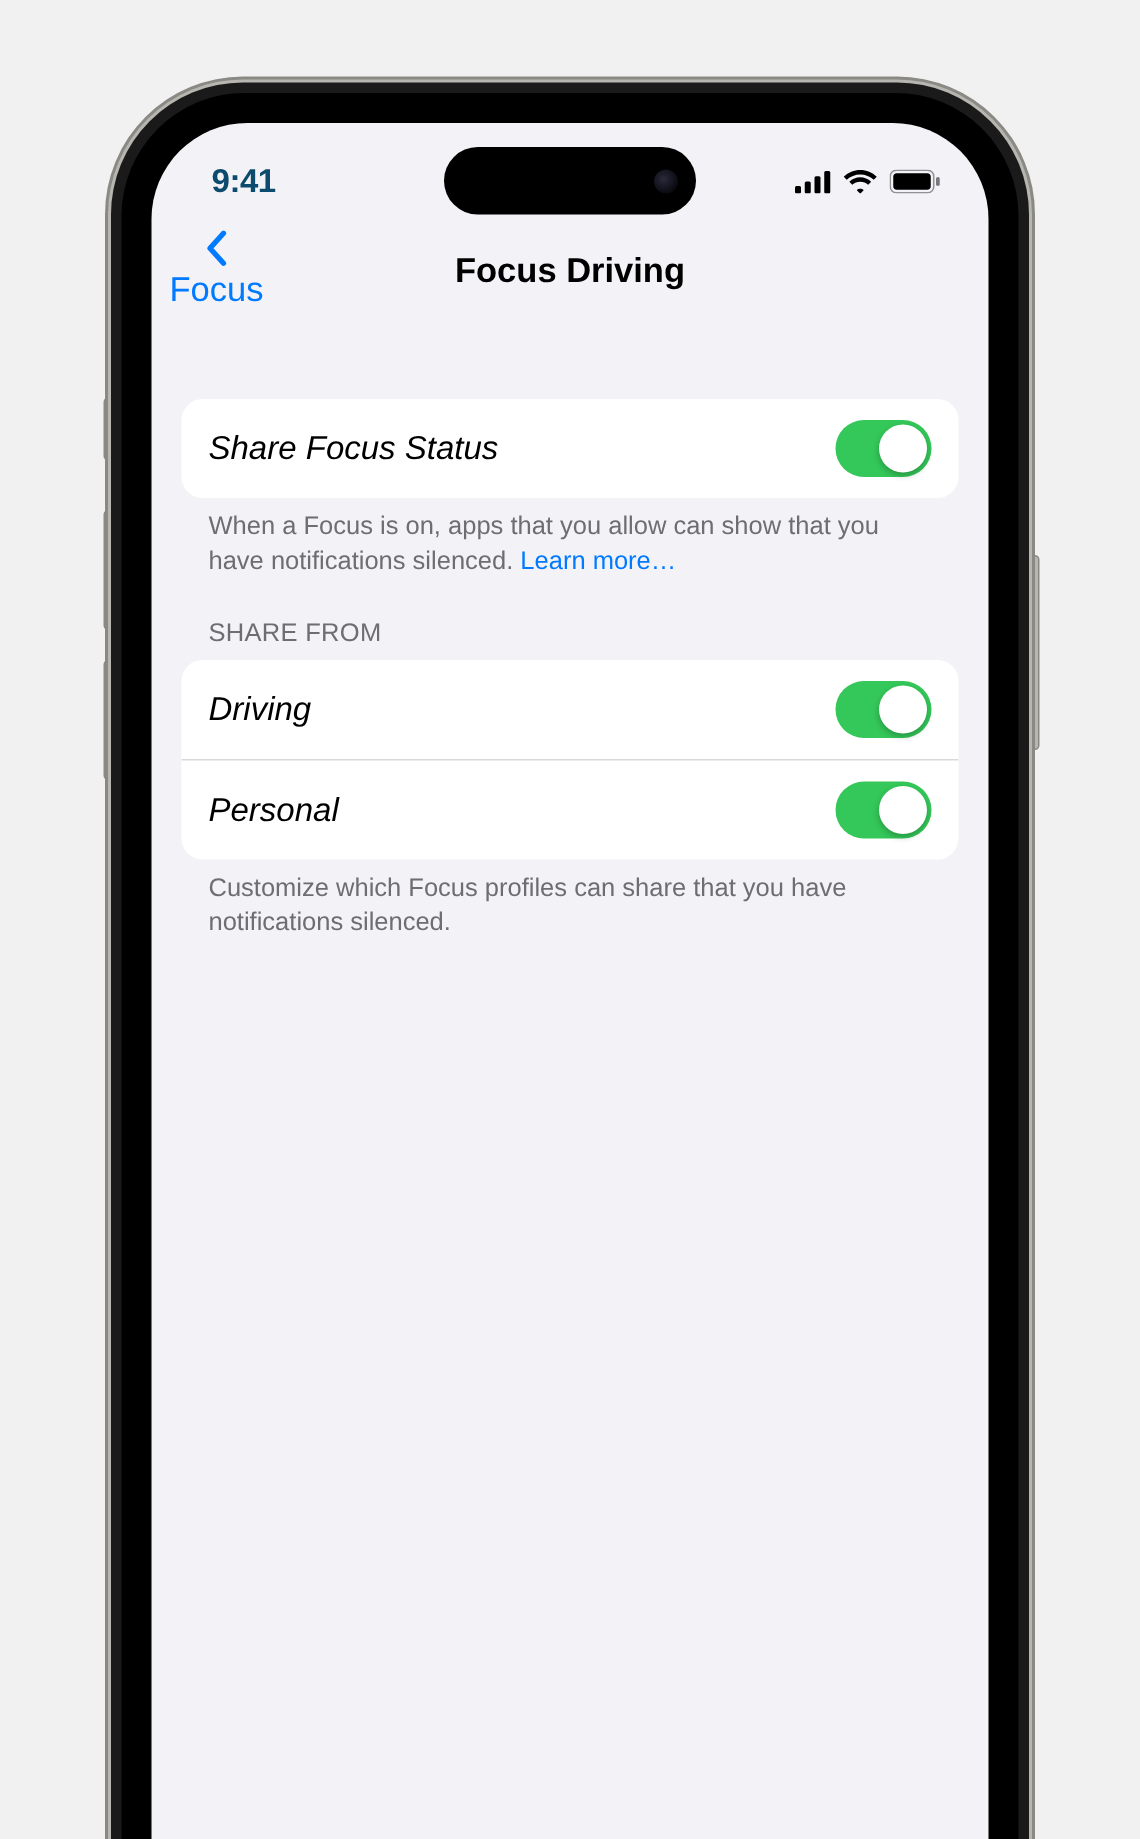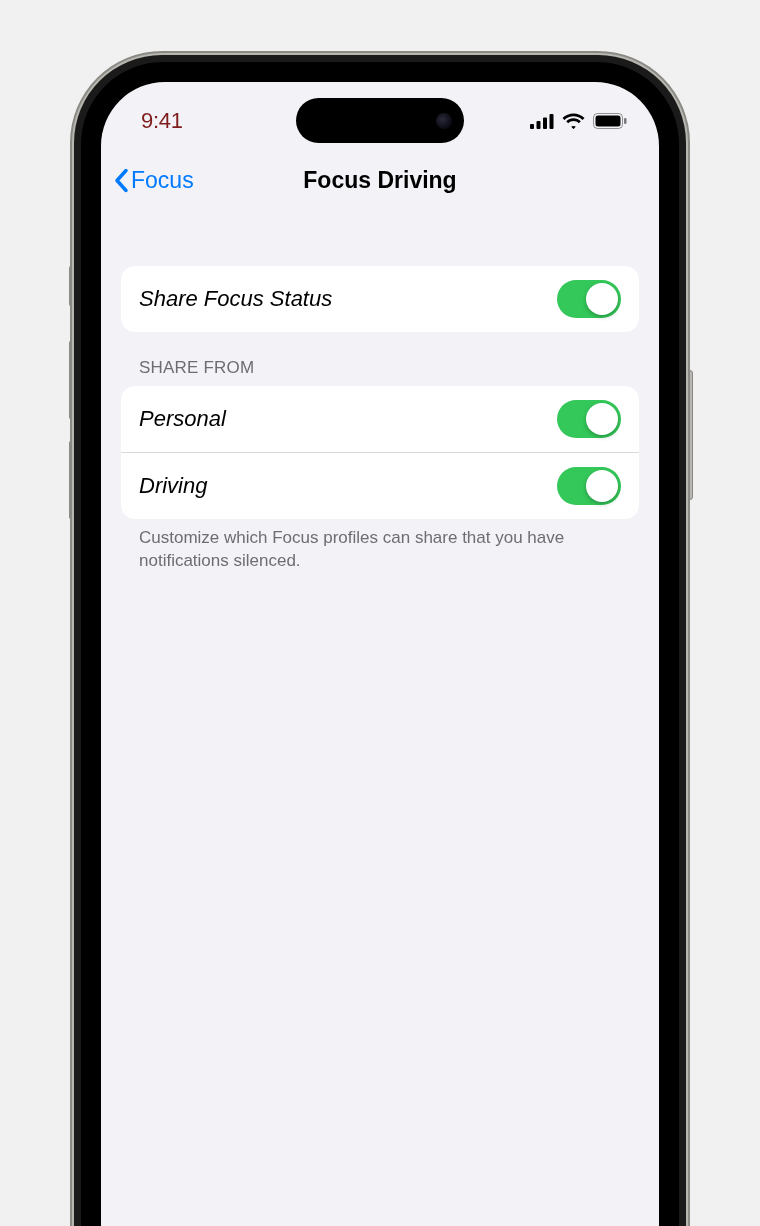--- a/index.html
+++ b/index.html
@@ -53,34 +53,35 @@
   .island::after{
     content:"";position:absolute;right:12px;top:50%;transform:translateY(-50%);
     width:16px;height:16px;border-radius:50%;
     background:radial-gradient(circle at 40% 40%, #2a2a3a 0%, #0a0a12 70%);
   }
   
   .status{
     position:absolute;top:18px;left:0;right:0;height:42px;
     display:flex;justify-content:space-between;align-items:center;
     padding:0 32px 0 40px;
-    font-size:22px;font-weight:400;color:#7f1d1d;letter-spacing:-0.3px;
+    font-size:22px;font-weight:700;color:#0c4a6e;letter-spacing:-0.3px;
   }
   .status-right{display:flex;align-items:center;gap:8px;}
   .cell-icon svg,.wifi-icon svg,.batt-icon svg{display:block;}
   
   .nav{
     margin-top:74px;height:48px;position:relative;
     display:flex;align-items:center;justify-content:center;
   }
   .nav-back{
     position:absolute;left:12px;top:50%;transform:translateY(-50%);
     display:flex;align-items:center;gap:2px;
     color:var(--blue);font-size:23px;font-weight:400;
     cursor:pointer;
+    flex-direction:column;
   }
   .nav-back svg{display:block;}
   .nav-title{font-size:23px;font-weight:600;color:#000;}
   
   .content{padding:0 20px;}
   .section{margin-top:26px;}
   .section-header{
     font-size:17px;color:var(--gray);letter-spacing:0.2px;
     padding:0 18px 8px;text-transform:uppercase;font-weight:400;
   }
@@ -174,37 +175,40 @@
 
         <div class="section first">
           <div class="group">
             <div class="row">
               <span class="row-label">Share Focus Status</span>
               <div class="toggle">
                   <div class="toggle-knob"></div>
                 </div>
             </div>
           </div>
+          <div class="section-footer">
+            <span>When a Focus is on, apps that you allow can show that you have notifications silenced. </span><a href="#">Learn more…</a>
+          </div>
         </div>
 
         <div class="section">
           <div class="section-header">SHARE FROM</div>
           <div class="group">
+            <div class="row">
+              <span class="row-label">Driving</span>
+              <div class="toggle">
+                  <div class="toggle-knob"></div>
+                </div>
+            </div>
             <div class="row">
               <span class="row-label">Personal</span>
               <div class="toggle">
                   <div class="toggle-knob"></div>
                 </div>
             </div>
-            <div class="row">
-              <span class="row-label">Driving</span>
-              <div class="toggle">
-                  <div class="toggle-knob"></div>
-                </div>
-            </div>
           </div>
           <div class="section-footer">Customize which Focus profiles can share that you have notifications silenced.</div>
         </div>
 
       </div>
 
     </div>
   </div>
 </div>
 

